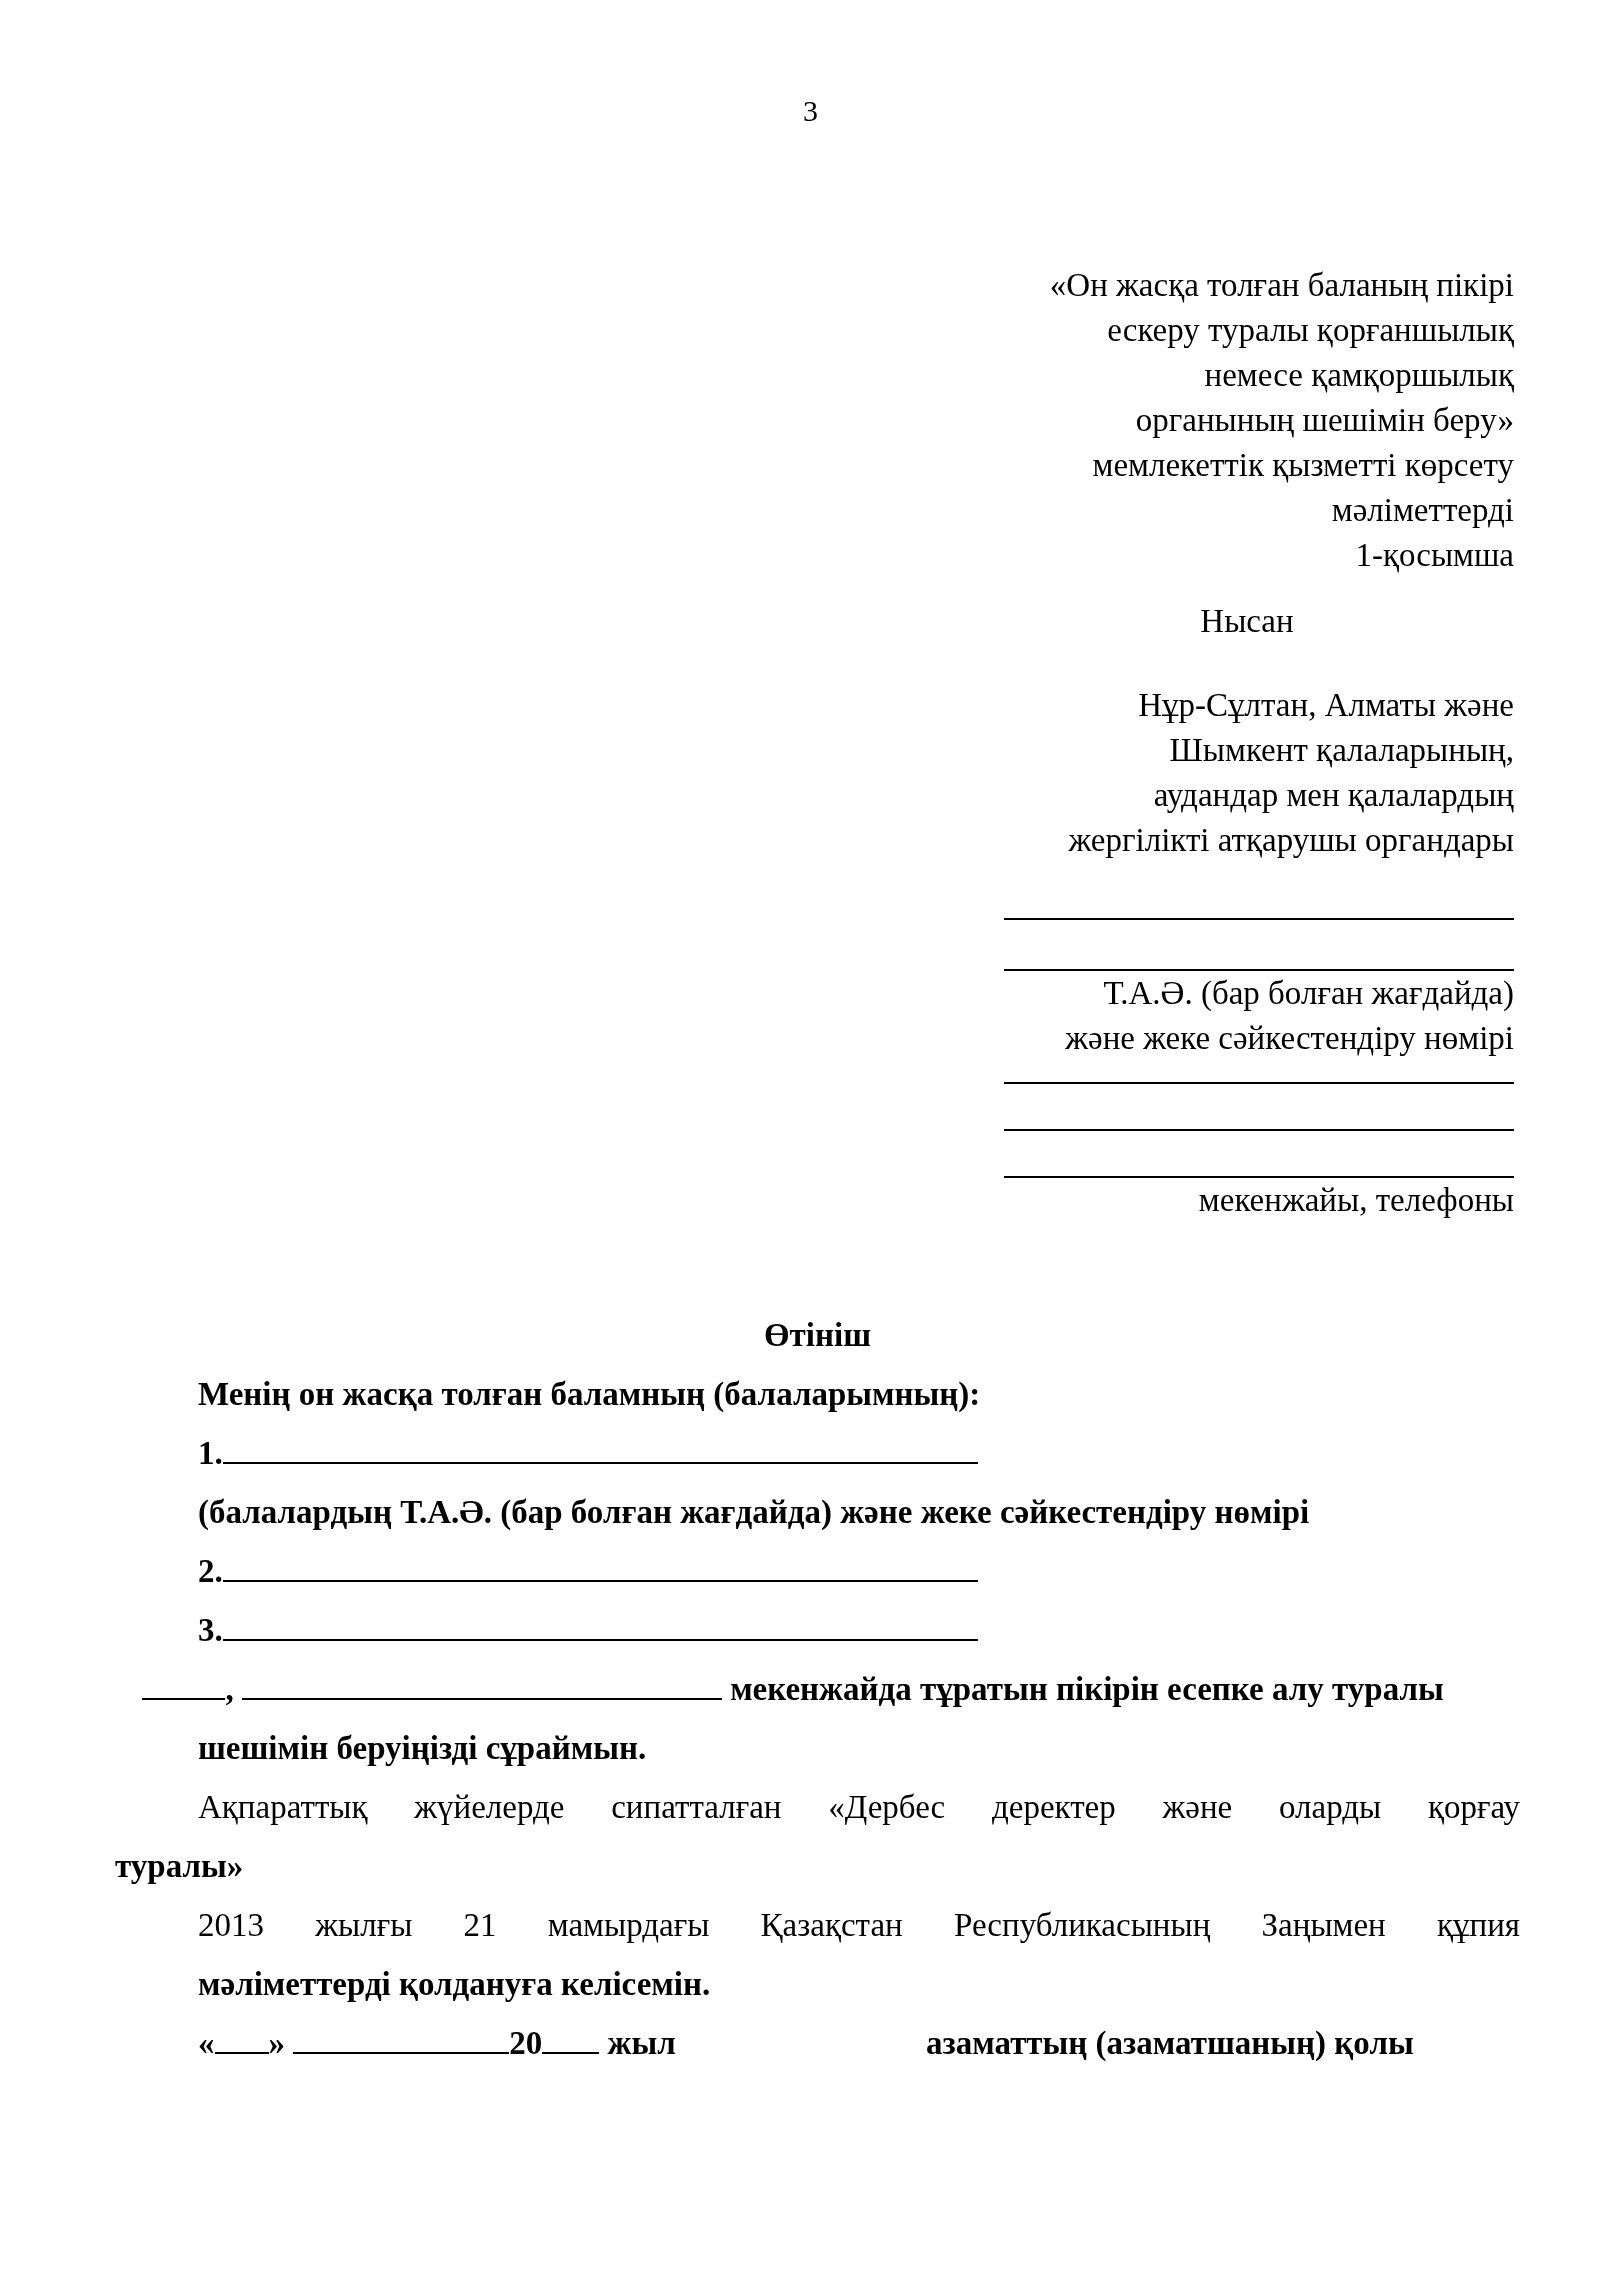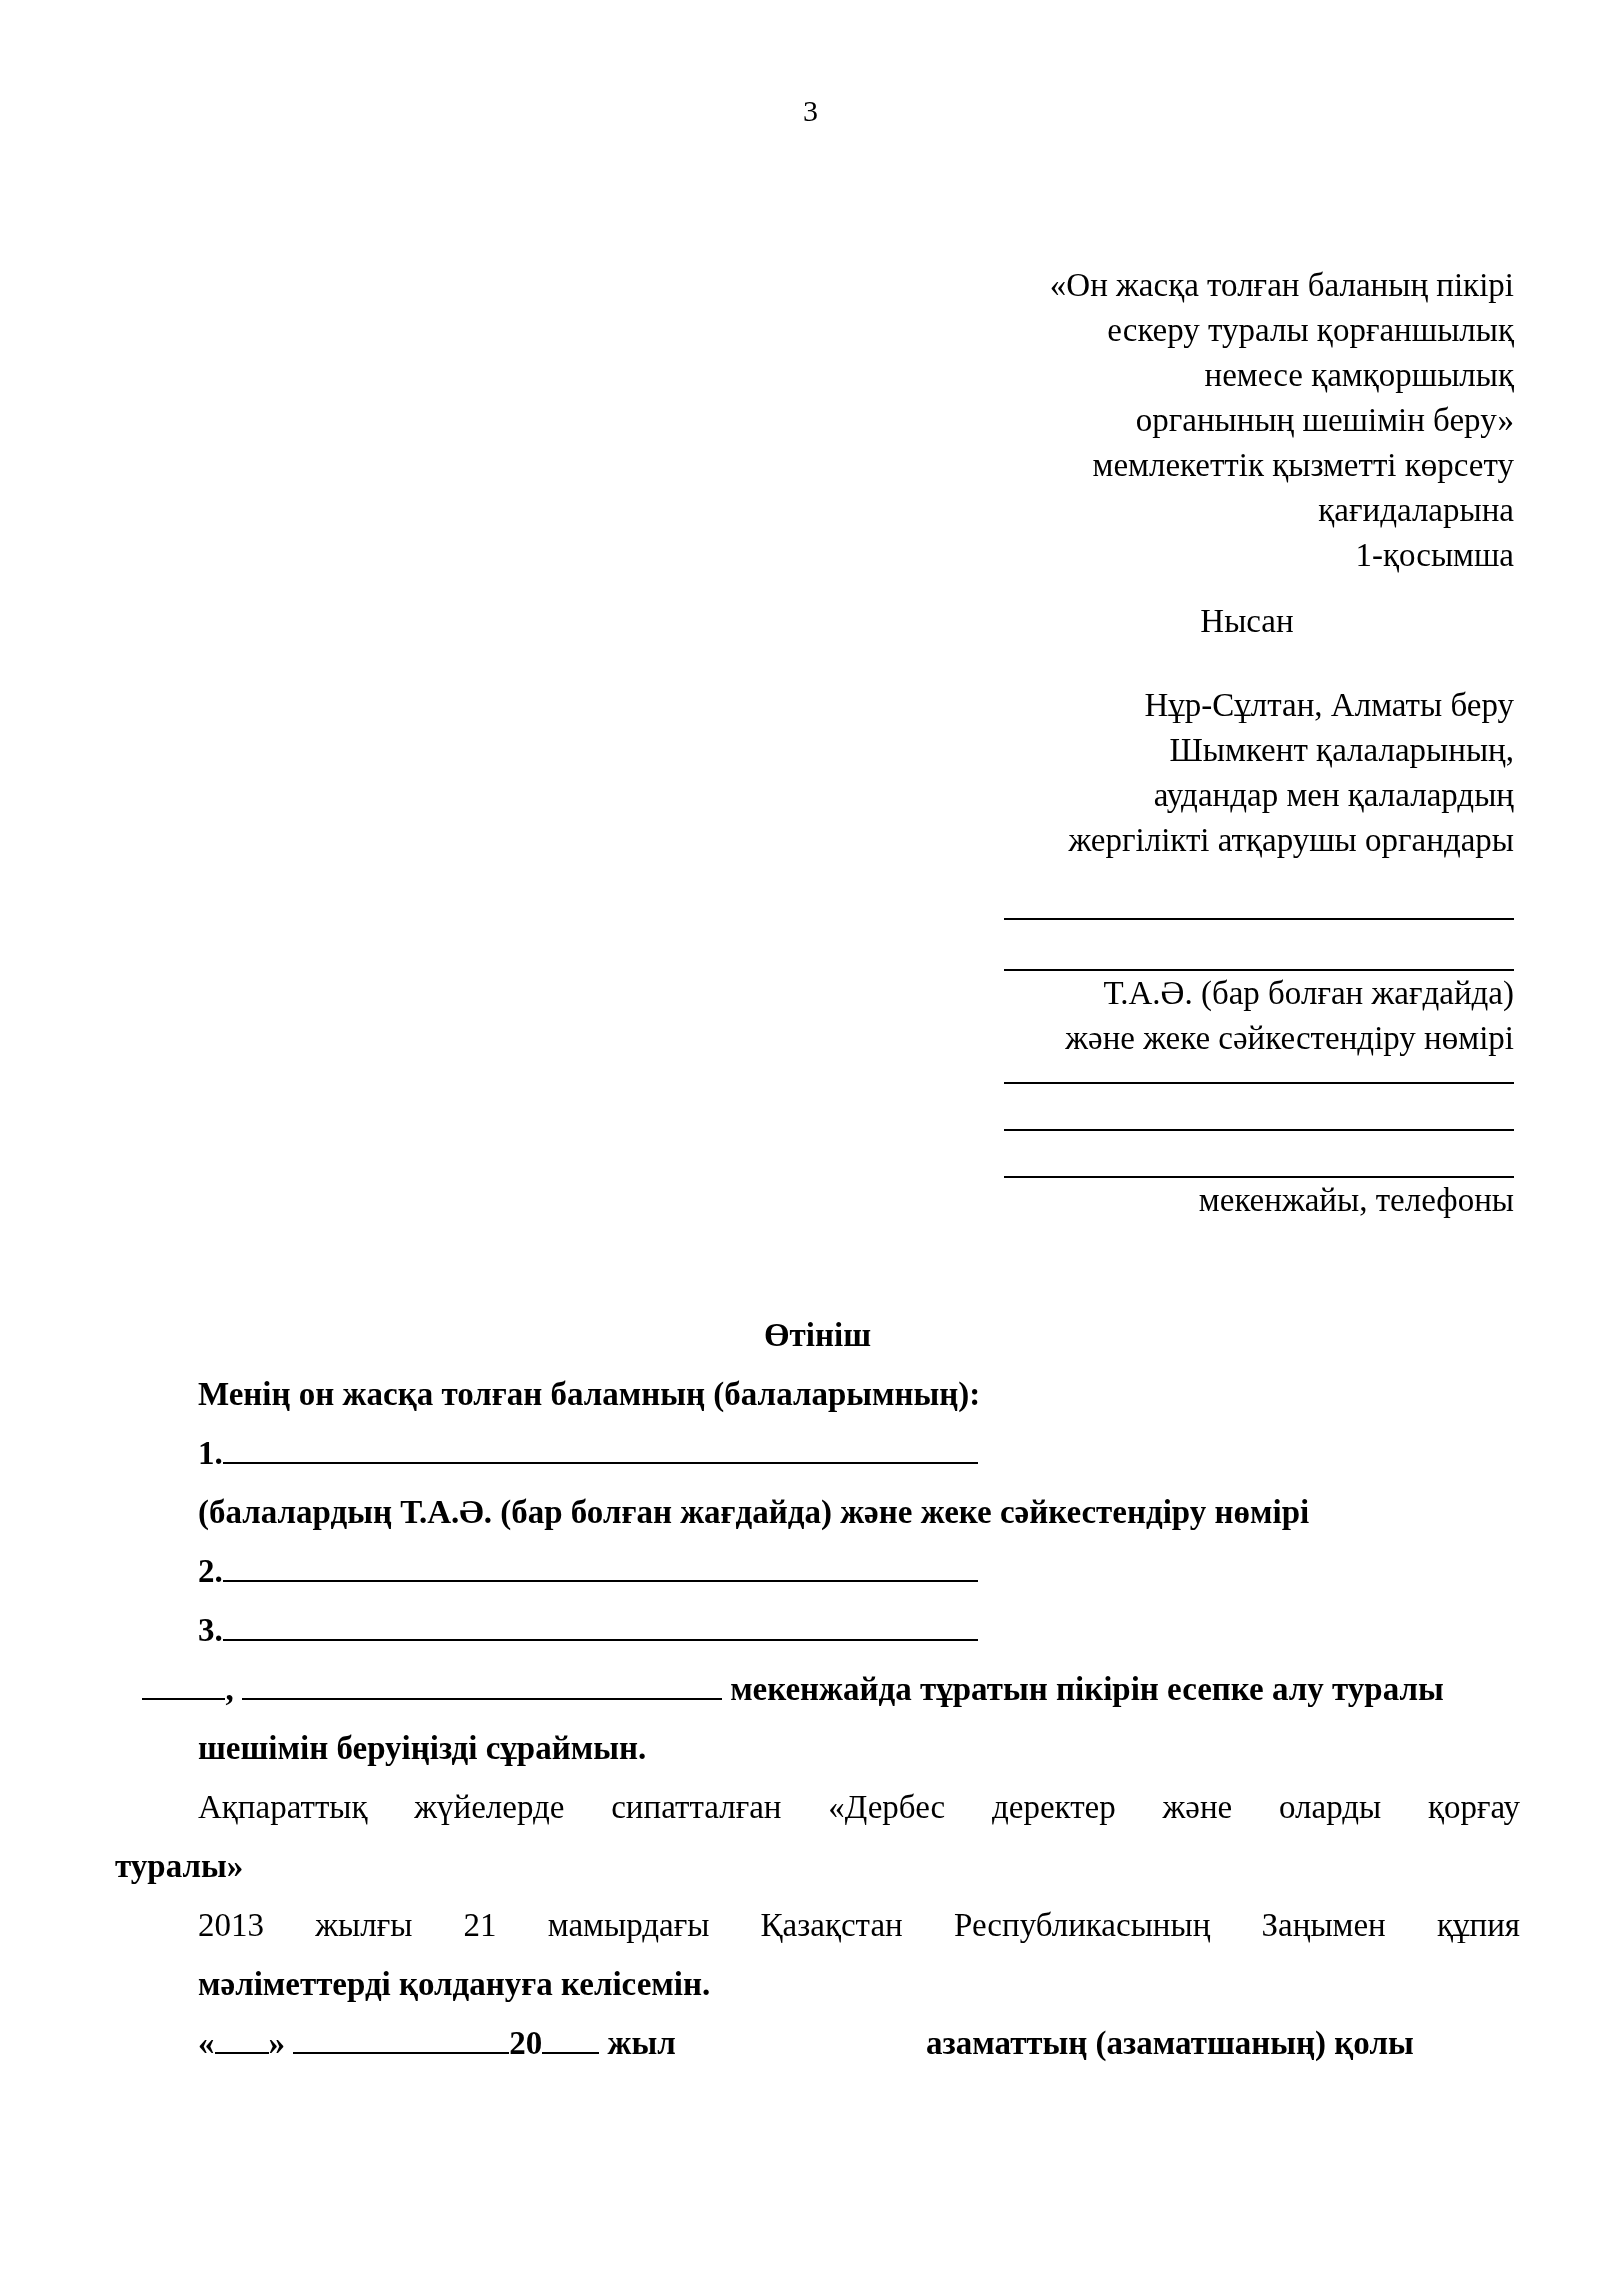--- a/index.html
+++ b/index.html
@@ -82,26 +82,26 @@
 <div class="page">
 
   <div class="pageno">3</div>
 
   <div class="right-col">
     <div class="rc-line">«Он жасқа толған баланың пікірі</div>
     <div class="rc-line">ескеру туралы қорғаншылық</div>
     <div class="rc-line">немесе қамқоршылық</div>
     <div class="rc-line">органының шешімін беру»</div>
     <div class="rc-line">мемлекеттік қызметті көрсету</div>
-    <div class="rc-line">қағидаларына</div>
+    <div class="rc-line">мәліметтерді</div>
     <div class="rc-line">1-қосымша</div>
 
     <div class="rc-line rc-form-label">Нысан</div>
 
-    <div class="rc-line rc-seg2-first">Нұр-Сұлтан, Алматы беру</div>
+    <div class="rc-line rc-seg2-first">Нұр-Сұлтан, Алматы және</div>
     <div class="rc-line">Шымкент қалаларының,</div>
     <div class="rc-line">аудандар мен қалалардың</div>
     <div class="rc-line">жергілікті атқарушы органдары</div>
 
     <div class="rule rule-a"></div>
     <div class="rule rule-b"></div>
 
     <div class="rc-line">Т.А.Ә. (бар болған жағдайда)</div>
     <div class="rc-line">және жеке сәйкестендіру нөмірі</div>
 

